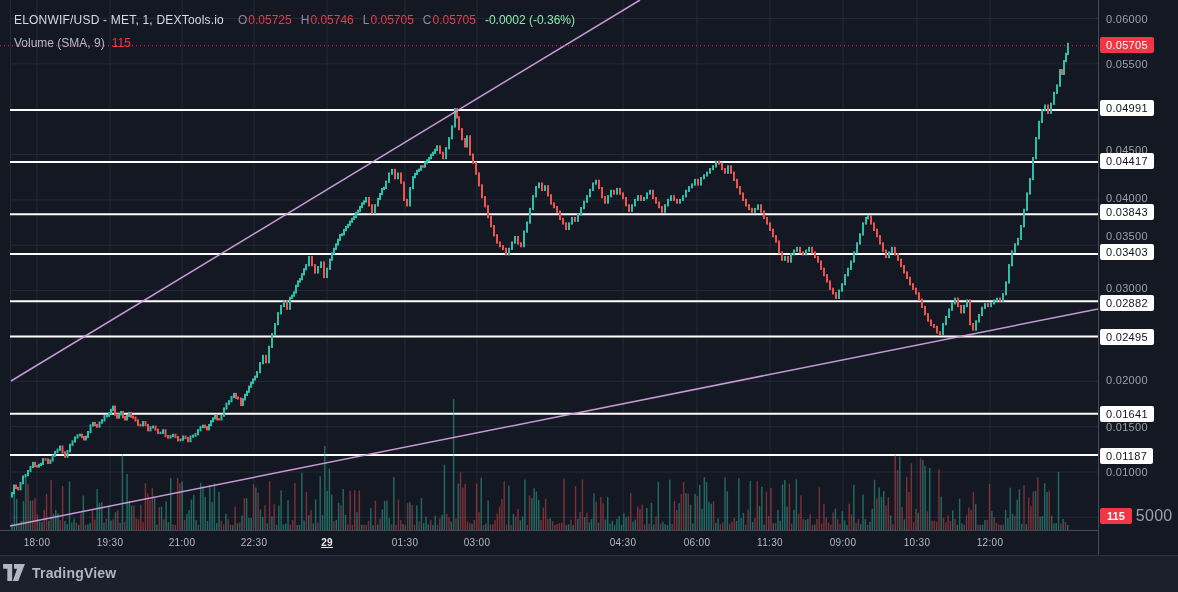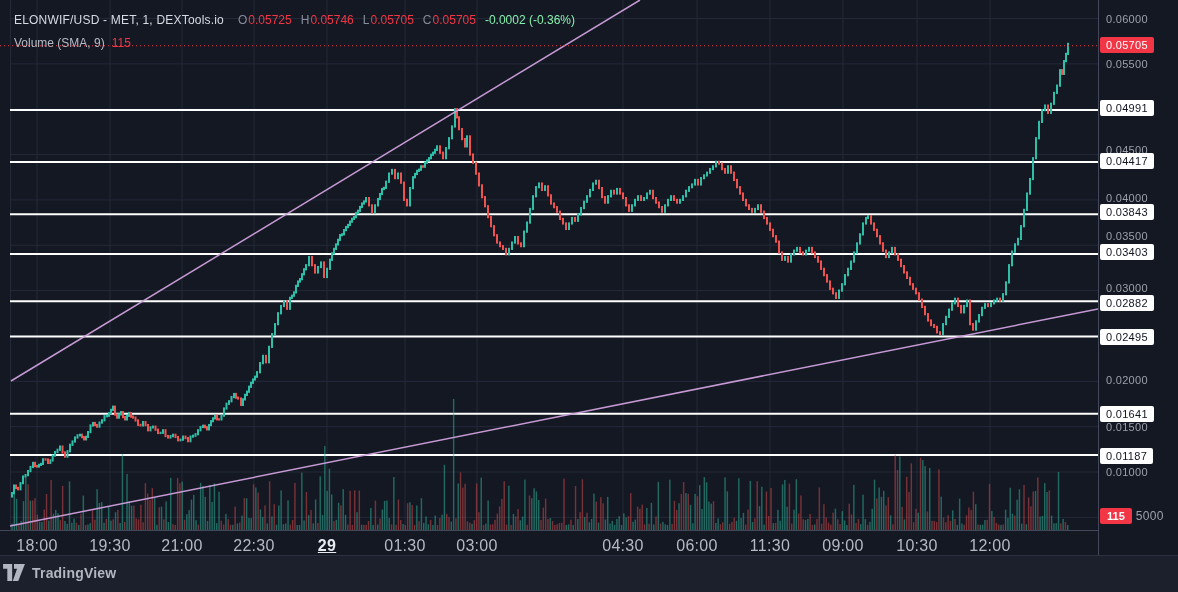--- a/index.html
+++ b/index.html
@@ -18,24 +18,24 @@
   .price-axis{position:absolute;left:1098px;top:0;width:80px;height:555px;background:#141823;
               border-left:1px solid #414859;z-index:4;}
   .plabel{position:absolute;left:7px;transform:translateY(-50%);font-size:11px;color:#9ba0ac;
           letter-spacing:.3px;white-space:nowrap;}
   .pbadge{position:absolute;left:1px;transform:translateY(-50%);font-size:11px;padding:2px 6px;
           border-radius:2px;white-space:nowrap;letter-spacing:.3px;}
   .pbadge.white{background:#ffffff;color:#10141f;}
   .pbadge.red{background:#f23645;color:#ffffff;}
   .vol-row{position:absolute;left:1px;transform:translateY(-50%);display:flex;align-items:center;gap:4px;}
   .vol-row .vbadge{background:#f23645;color:#fff;font-size:11px;font-weight:700;padding:2px 7px;border-radius:2px;}
-  .vol-row .vscale{font-size:12px;color:#9ba0ac;letter-spacing:.3px;}
+  .vol-row .vscale{font-size:16px;color:#9ba0ac;letter-spacing:.3px;}
   .time-axis{position:absolute;left:0;top:530px;width:1098px;height:25px;background:#141823;
              border-top:1px solid #414859;z-index:3;}
-  .tlabel{position:absolute;top:6px;transform:translateX(-50%);font-size:16px;color:#b5b9c3;letter-spacing:.3px;}
+  .tlabel{position:absolute;top:6px;transform:translateX(-50%);font-size:10px;color:#b5b9c3;letter-spacing:.3px;}
   .tlabel.emph{color:#e8ebf2;font-weight:700;}
   .footer{position:absolute;left:0;top:555px;width:1178px;height:37px;background:#1b202c;
           border-top:1px solid #2c3240;z-index:6;}
   .brand{position:absolute;left:3px;top:8px;display:flex;align-items:center;gap:7px;
          color:#b2b6c0;font-size:14px;font-weight:700;letter-spacing:.2px;cursor:pointer;}
   .brand svg{display:block;}
 </style>
 </head>
 <body>
 

